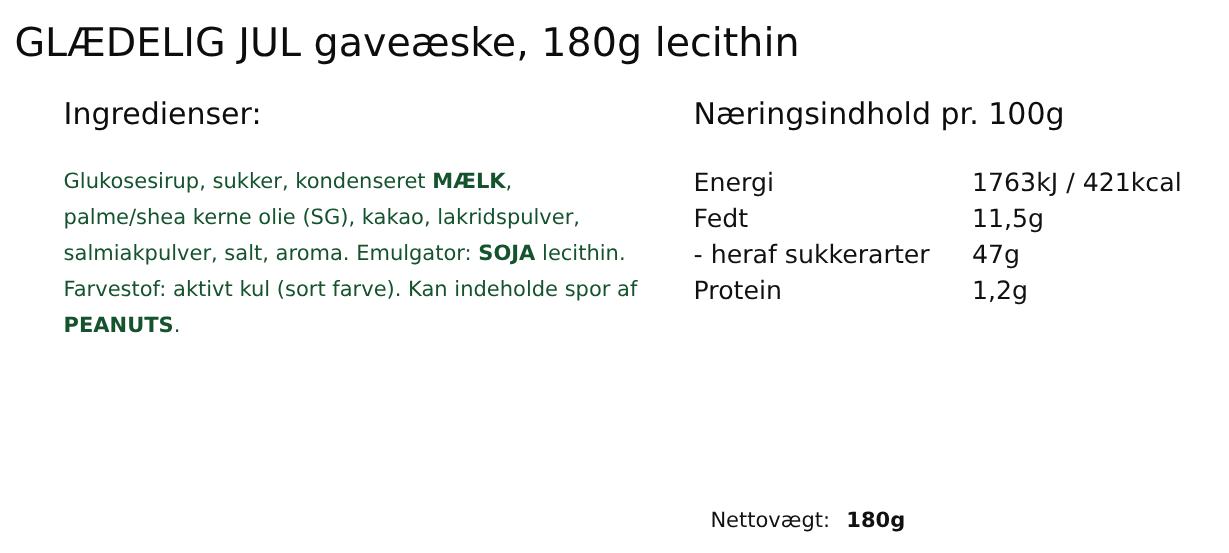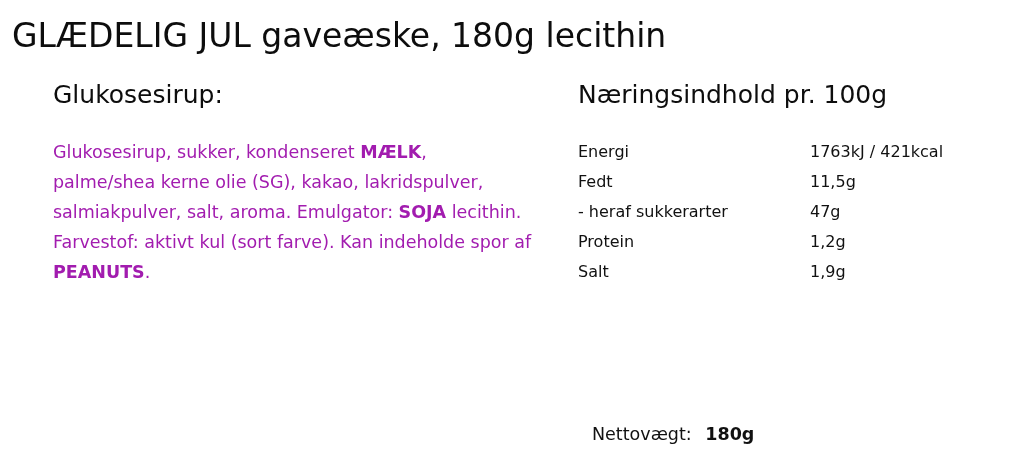--- a/index.html
+++ b/index.html
@@ -45,33 +45,33 @@
   .section-heading {
     font-size: 25px;
     font-weight: 400;
     color: #0d0d0d;
     margin: 0 0 28px 0;
     white-space: nowrap;
   }
   .ingredients-text {
     font-size: 17.5px;
     line-height: 30px;
-    color: #a21caf;
+    color: #14532d;
     width: 480px;
     text-align: left;
   }
   .ingredients-text b {
     font-weight: 700;
   }
   .nutrition-table {
     border-collapse: collapse;
     width: 410px;
   }
   .nutrition-table td {
-    font-size: 16px;
+    font-size: 21px;
     line-height: 30px;
     padding: 0;
     vertical-align: top;
     color: #111111;
   }
   .nutrition-table td.label {
     width: 232px;
     font-weight: 400;
     white-space: nowrap;
   }
@@ -97,21 +97,21 @@
   }
 </style>
 </head>
 <body>
 
 <div class="page">
 
   <div class="product-title">GLÆDELIG JUL gaveæske, 180g lecithin</div>
 
   <div class="col-left">
-    <div class="section-heading">Glukosesirup:</div>
+    <div class="section-heading">Ingredienser:</div>
     <div class="ingredients-text"><span>Glukosesirup, sukker, kondenseret </span><b>MÆLK</b><span>, palme/shea kerne olie (SG), kakao, lakridspulver, salmiakpulver, salt, aroma. Emulgator: </span><b>SOJA</b><span> lecithin. Farvestof: aktivt kul (sort farve). Kan indeholde spor af </span><b>PEANUTS</b><span>.</span></div>
   </div>
 
   <div class="col-right">
     <div class="section-heading">Næringsindhold pr. 100g</div>
     <table class="nutrition-table">
       <tbody>
           <tr>
             <td class="label">Energi</td>
             <td class="value">1763kJ / 421kcal</td>
@@ -121,24 +121,20 @@
             <td class="value">11,5g</td>
           </tr>
           <tr>
             <td class="label">- heraf sukkerarter</td>
             <td class="value">47g</td>
           </tr>
           <tr>
             <td class="label">Protein</td>
             <td class="value">1,2g</td>
           </tr>
-          <tr>
-            <td class="label">Salt</td>
-            <td class="value">1,9g</td>
-          </tr>
         </tbody>
     </table>
   </div>
 
   <div class="netweight">
     <span class="nw-label">Nettovægt:</span>
     <span class="nw-value">180g</span>
   </div>
 
 </div>

